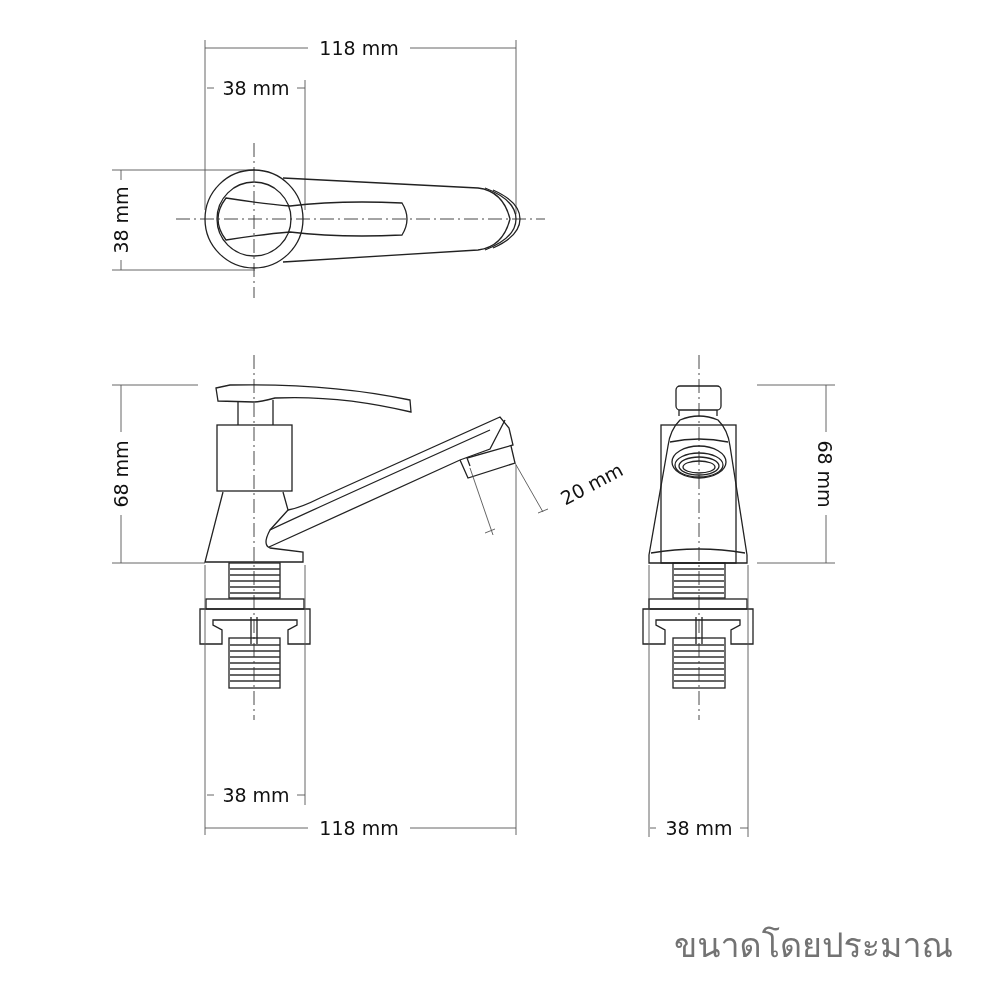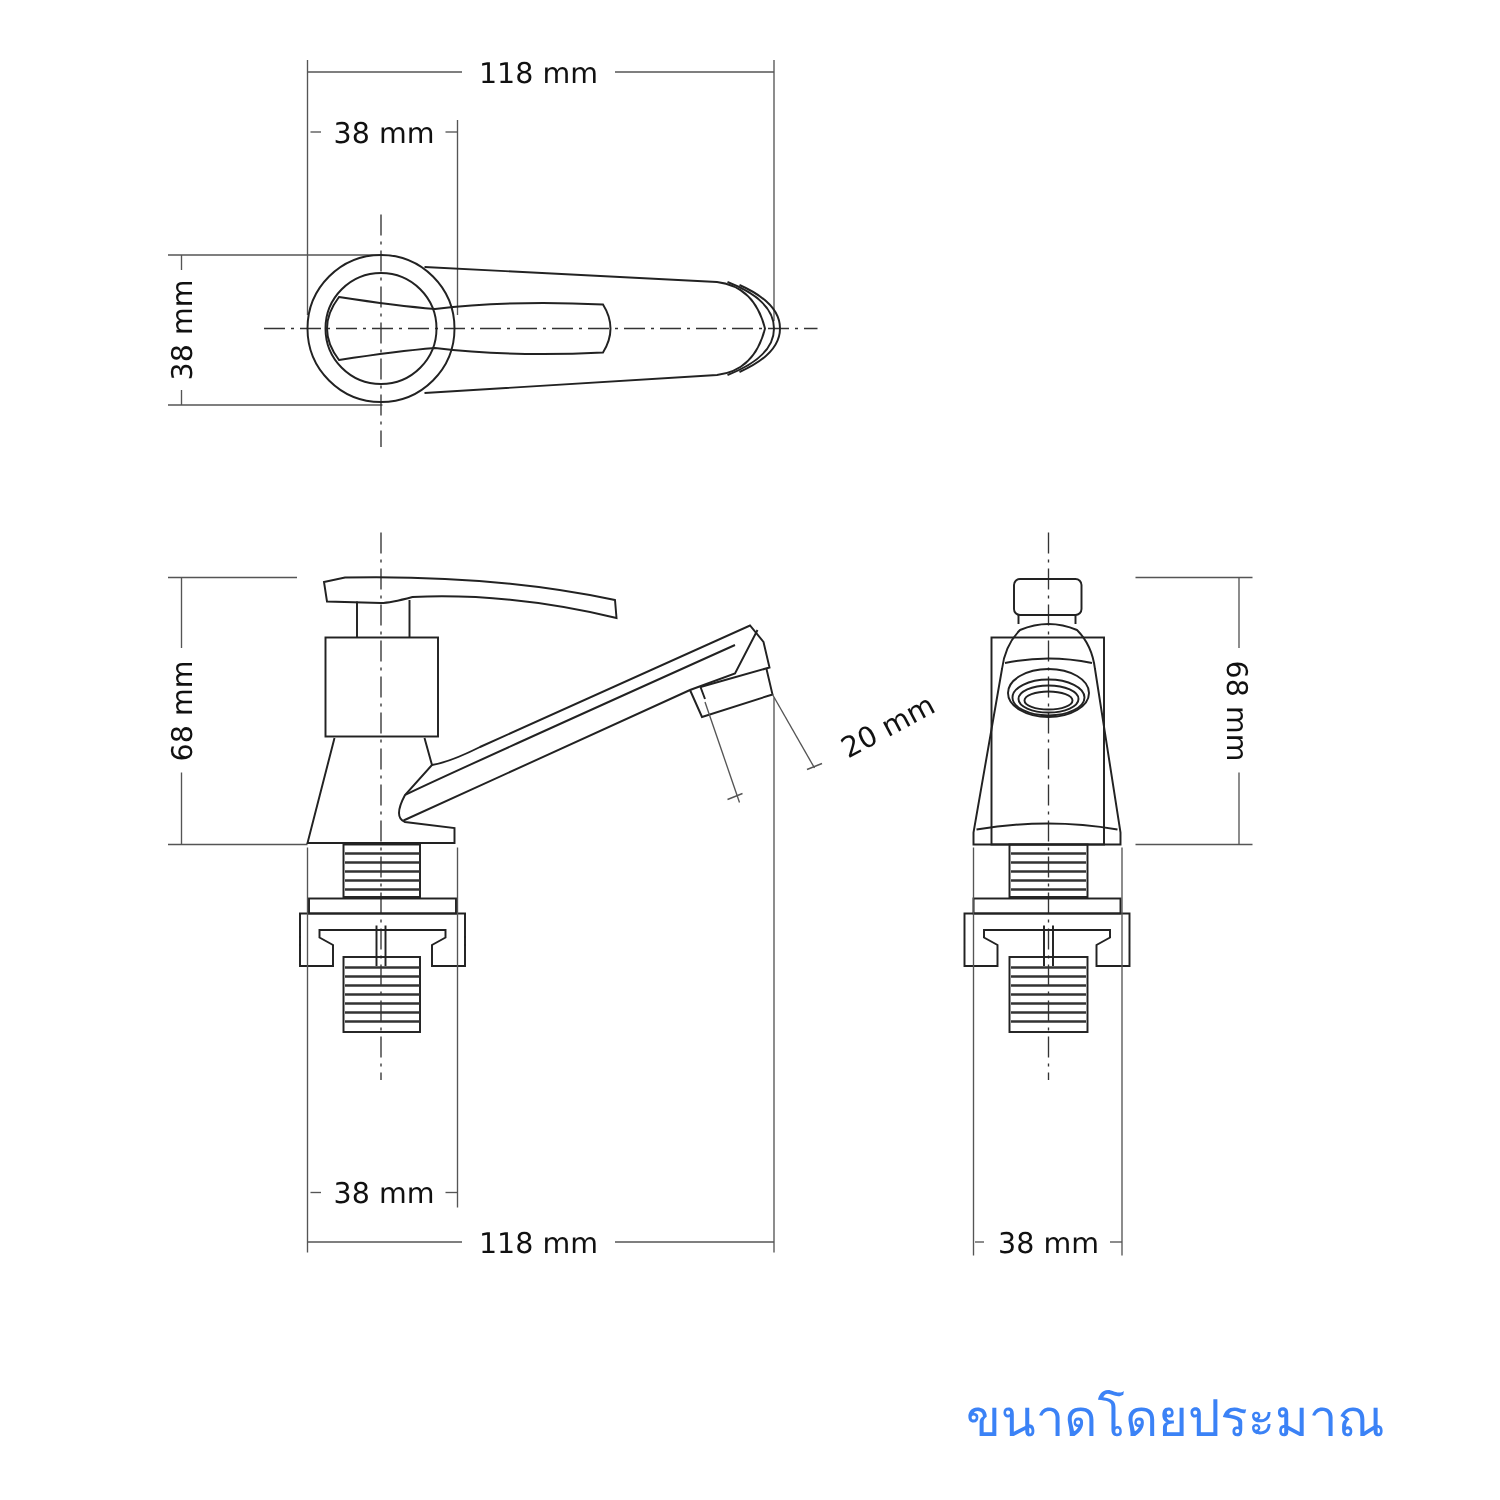--- a/index.html
+++ b/index.html
@@ -3,21 +3,21 @@
 <meta charset="utf-8">
 <style>
   html, body { margin: 0; padding: 0; background: #ffffff; }
   body { width: 1000px; height: 1000px; position: relative; overflow: hidden; font-family: "DejaVu Sans", sans-serif; }
   svg { position: absolute; left: 0; top: 0; }
   .ln { stroke: #222; stroke-width: 1.3; fill: none; }
   .dim { stroke: #555; stroke-width: 0.9; fill: none; }
   .cl { stroke: #333; stroke-width: 0.9; fill: none; stroke-dasharray: 14 4 2 4; }
   .thr { stroke: #333; stroke-width: 1.6; }
   .lbl { font-family: "DejaVu Sans", sans-serif; font-size: 19px; fill: #111; }
-  .caption { position: absolute; left: 644px; top: 918px; font-size: 34px; color: #3b82f6; font-family: "DejaVu Sans", sans-serif; letter-spacing: 0px; font-weight: 200; }
+  .caption { position: absolute; left: 674px; top: 918px; font-size: 34px; color: #737373; font-family: "DejaVu Sans", sans-serif; letter-spacing: 0px; font-weight: 200; }
 </style>
 </head>
 <body>
 
 <svg width="1000" height="1000" viewBox="0 0 1000 1000">
 
   <g>
 
     <line class="dim" x1="205" y1="40" x2="205" y2="210"></line>
     <line class="dim" x1="516" y1="40" x2="516" y2="214"></line>

